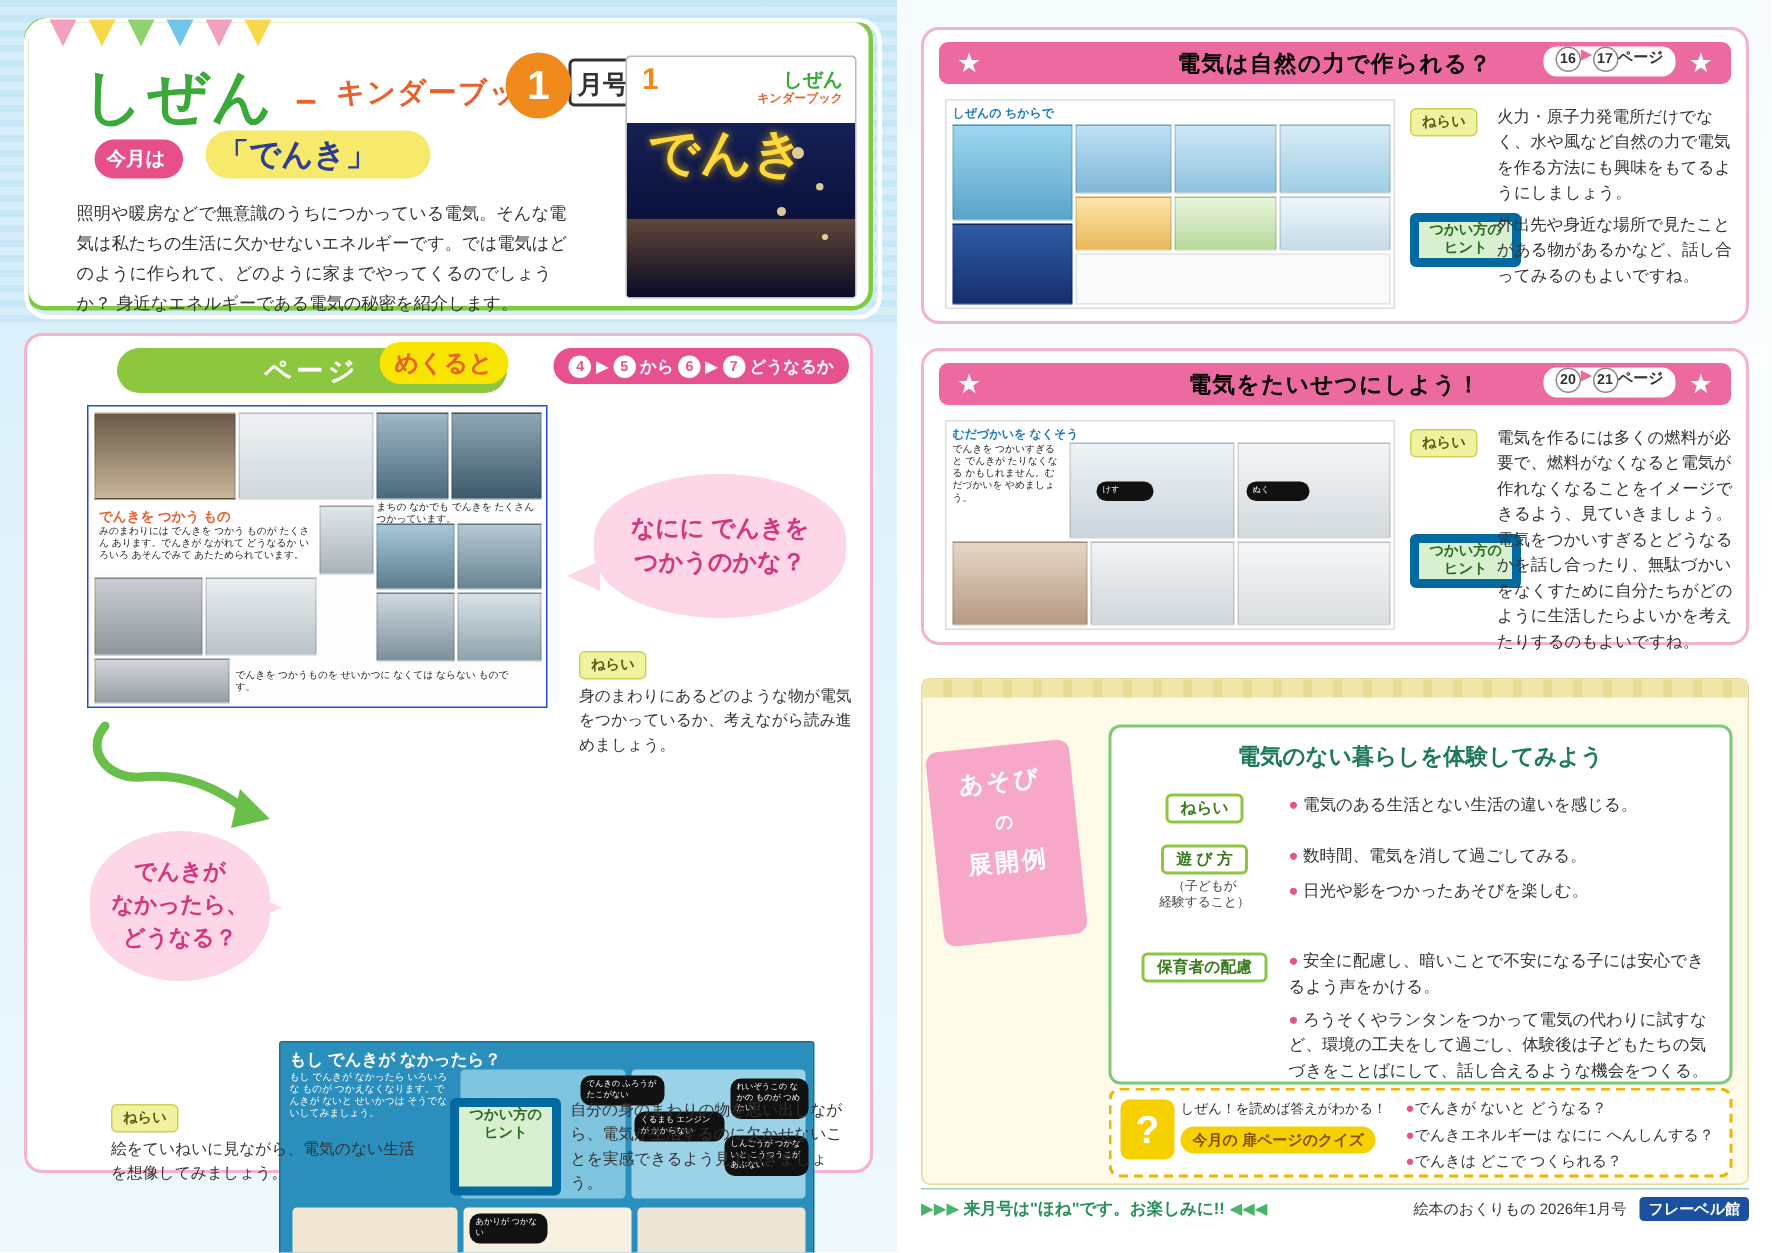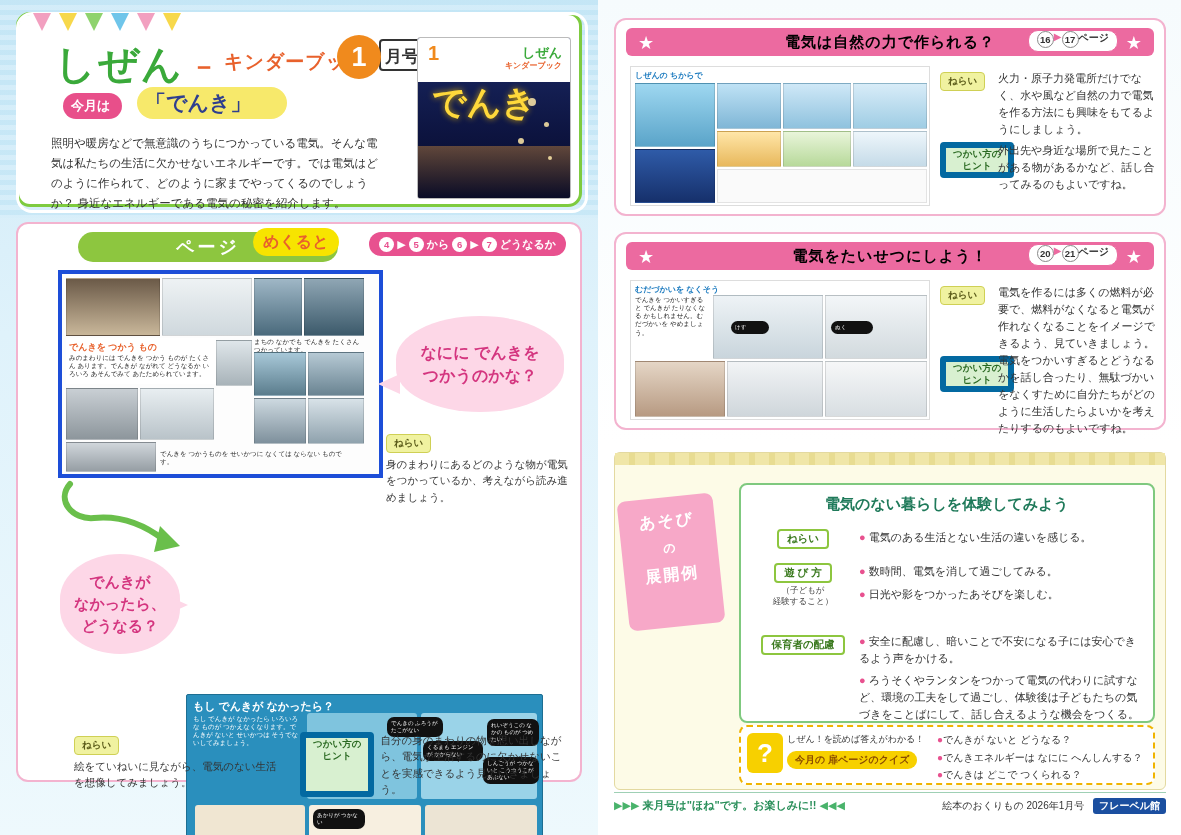--- a/index.html
+++ b/index.html
@@ -140,21 +140,21 @@
   }
   .pnum{
     display:inline-flex;align-items:center;justify-content:center;
     width:15px;height:15px;border-radius:50%;background:#fff;color:#e8518f;font-size:9.5px;font-weight:bold;
   }
 
   
   .ph{position:absolute;border:1px solid rgba(0,0,0,.12);background:#d9d9d9;}
   .spread1{
     position:absolute;left:40px;top:46px;width:305px;height:200px;
-    background:#fdfdfd;border:4px solid #1d4ed8;padding-left:12px;
+    background:#fdfdfd;border:1px solid #1d4ed8;
   }
   .spread2{
     position:absolute;left:168px;top:470px;width:355px;height:240px;
     background:#2a8fbd;border:1px solid #1d6e92;border-radius:2px;overflow:hidden;
   }
 
   
   .bubble{
     position:absolute;background:#fdd7e7;border-radius:50%/45%;
     display:flex;align-items:center;justify-content:center;text-align:center;

